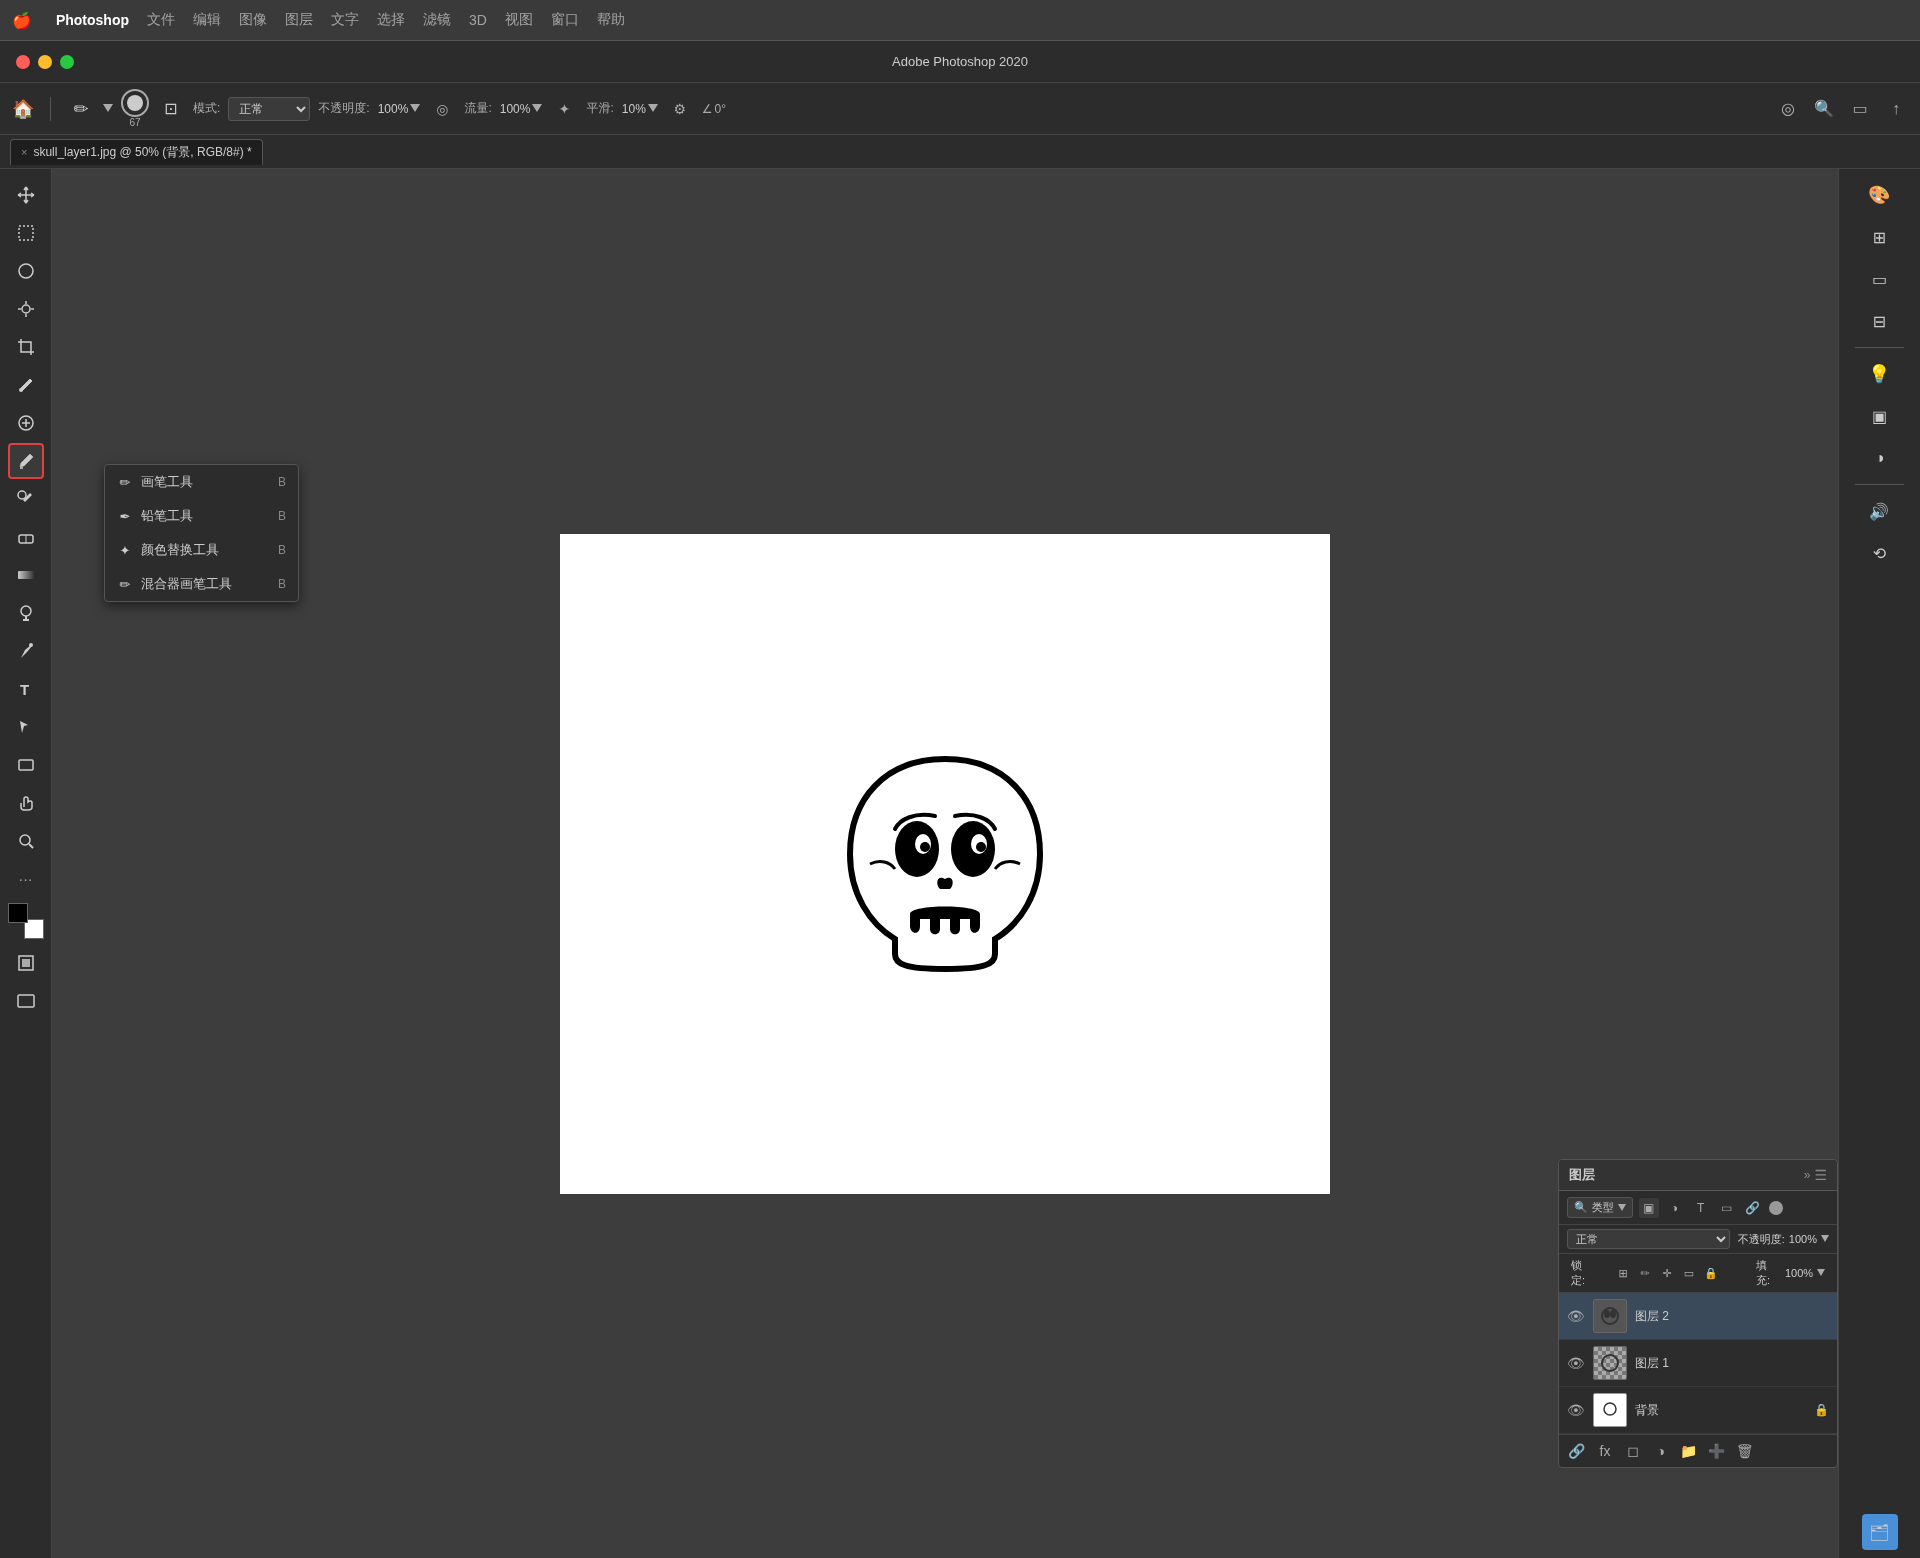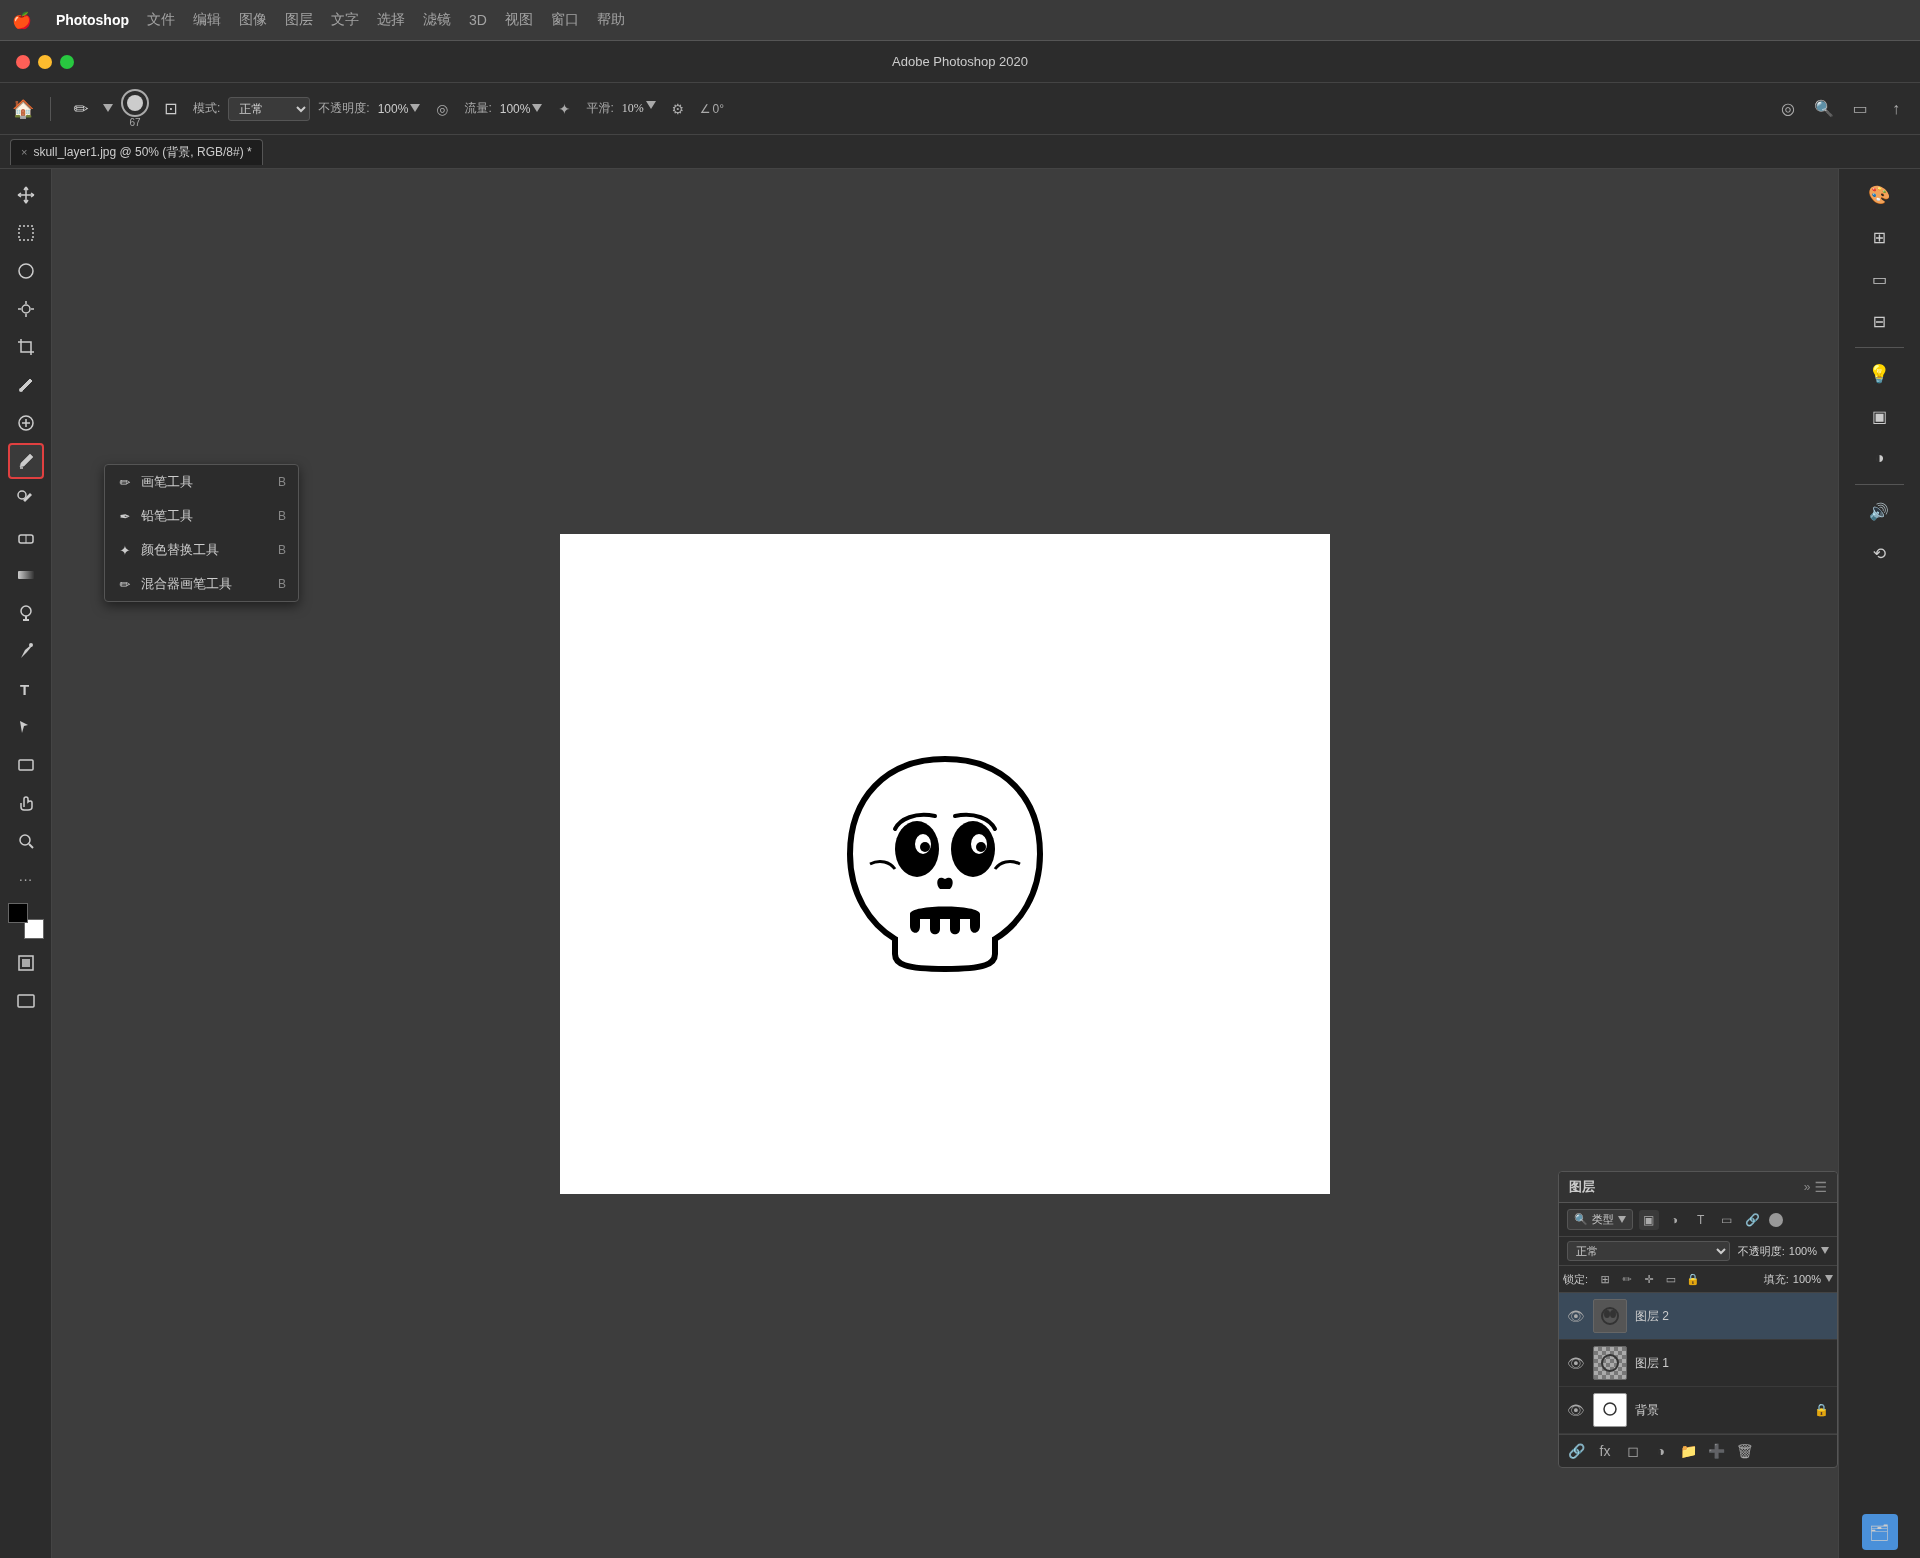--- a/index.html
+++ b/index.html
@@ -349,22 +349,22 @@
     }
     .opacity-row {
       display: flex;
       align-items: center;
       gap: 4px;
       font-size: 11px;
     }
     .layers-lock-row {
       display: flex;
       align-items: center;
-      padding: 4px 4px;
-      gap: 8px;
+      padding: 4px 12px;
+      gap: 18px;
       border-bottom: 1px solid #444;
       font-size: 11px;
     }
     .lock-icons {
       display: flex;
       gap: 4px;
       align-items: center;
     }
     .lock-icon-btn {
       width: 18px;
@@ -580,21 +580,21 @@
   <span class="toolbar-label">流量:</span>
   <div style="display:flex;align-items:center;gap:2px;">
     <span class="toolbar-value">100%</span>
     <svg width="10" height="10" viewBox="0 0 10 10">
         <polygon points="0,0 10,0 5,8" fill="#aaa"></polygon>
       </svg>
   </div>
   <div class="toolbar-icon" style="font-size:14px;color:#aaa;">✦</div>
 
   <span class="toolbar-label">平滑:</span>
-  <div style="display:flex;align-items:flex-start;gap:2px;font-family:Liberation Serif, serif;">
+  <div style="display:flex;align-items:center;gap:2px;">
     <span class="toolbar-value">10%</span>
     <svg width="10" height="10" viewBox="0 0 10 10">
         <polygon points="0,0 10,0 5,8" fill="#aaa"></polygon>
       </svg>
   </div>
   <div class="toolbar-icon" style="font-size:14px;color:#aaa;">⚙</div>
 
   <div style="display:flex;align-items:center;gap:2px;font-size:12px;color:#aaa;">
     <span>∠</span>
     <span>0°</span>

